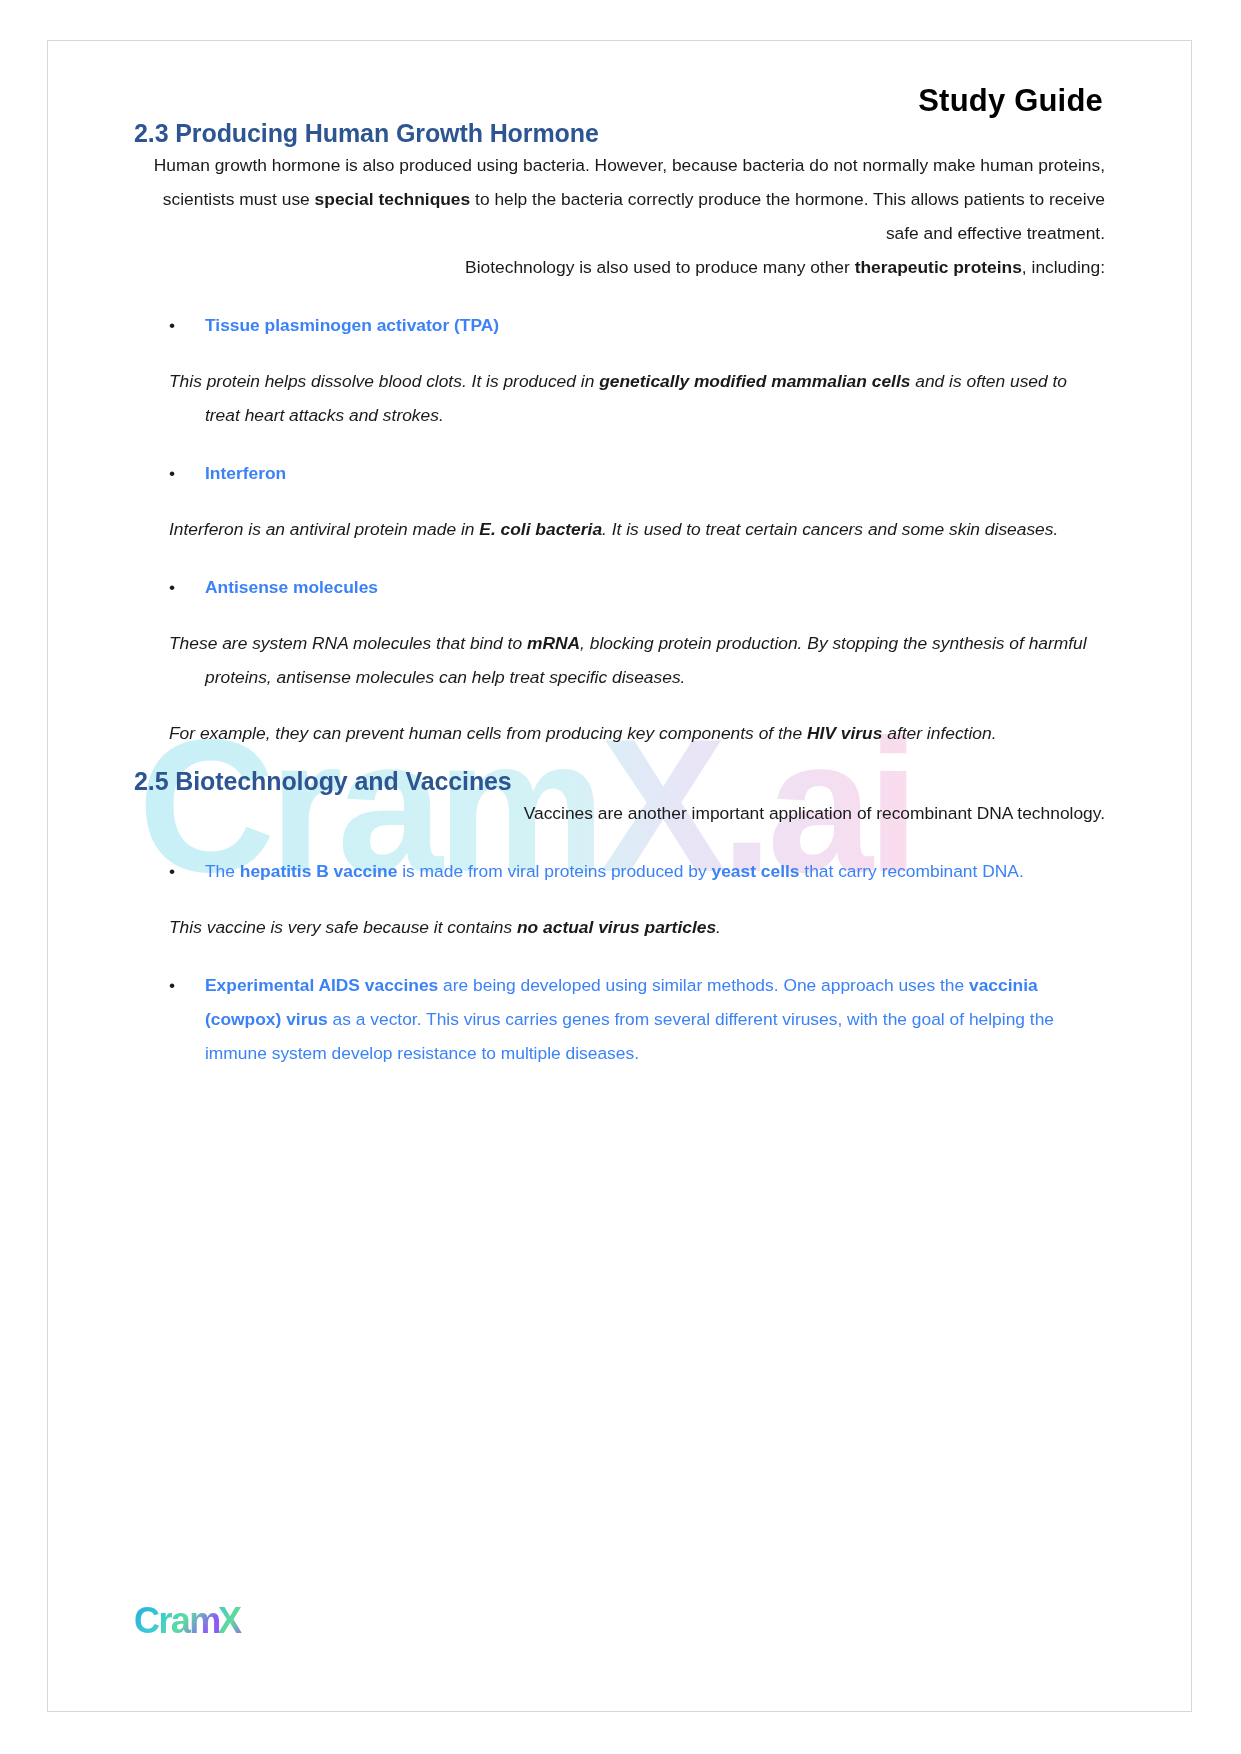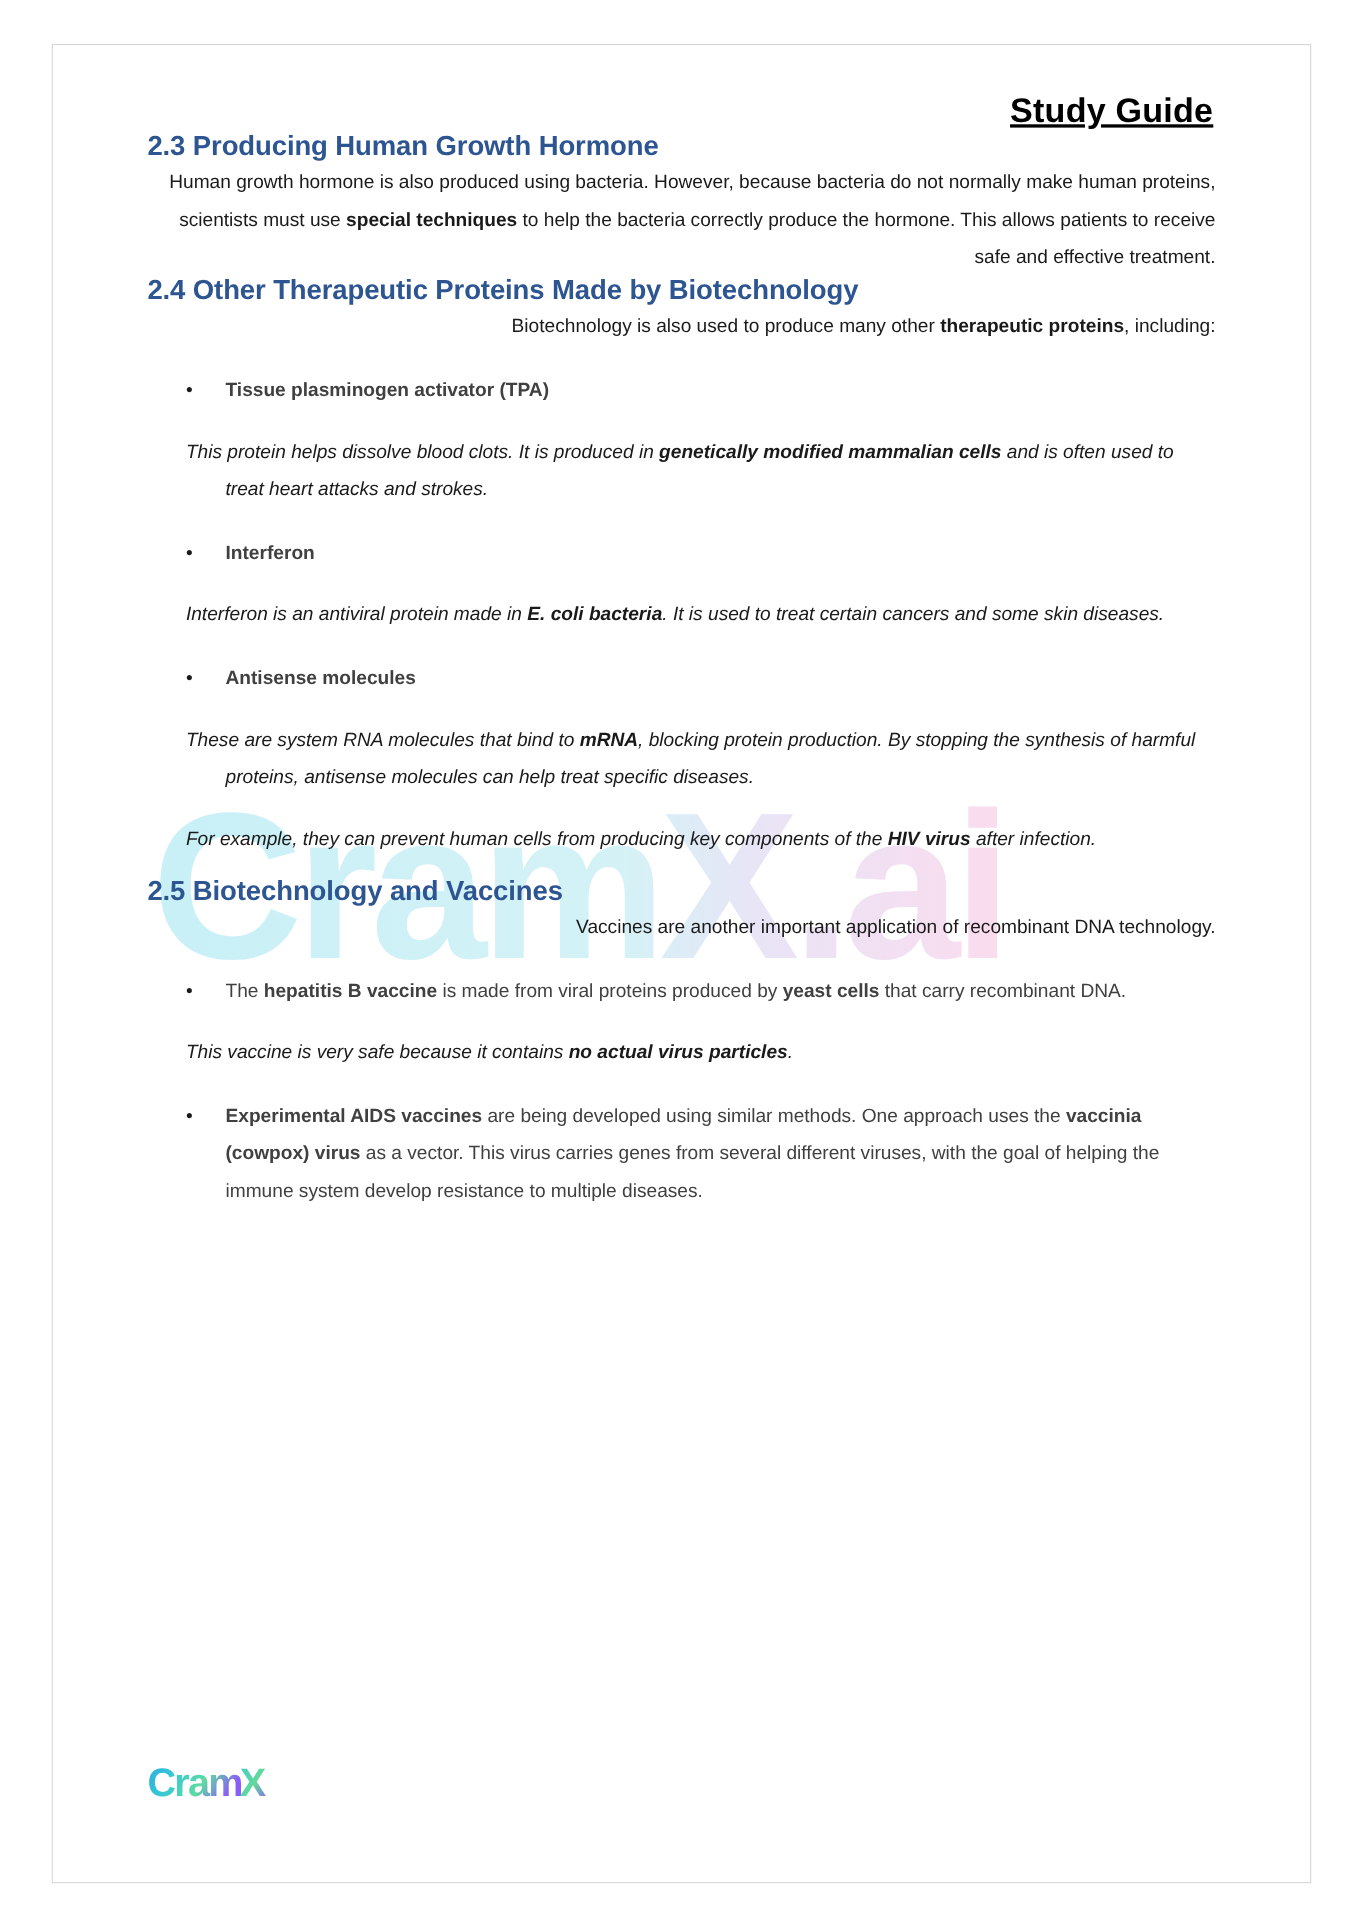--- a/index.html
+++ b/index.html
@@ -46,21 +46,20 @@
   }
 
   .doc-title {
     text-align: right;
     font-size: 31px;
     font-weight: bold;
     color: #000000;
     letter-spacing: 0.2px;
     margin: 42px 0 0 0;
     padding-right: 2px;
-    text-decoration: underline;
   }
 
   h2.section-heading {
     font-family: "Liberation Sans", sans-serif;
     font-size: 25px;
     font-weight: bold;
     color: #2d5591;
     letter-spacing: -0.1px;
     margin: 0;
     padding: 0;
@@ -89,21 +88,21 @@
     width: 36px;
     flex: 0 0 36px;
     font-size: 17.4px;
     line-height: 34px;
     color: #1a1a1a;
   }
   .bullet-body {
     flex: 1 1 auto;
     font-size: 17.4px;
     line-height: 34px;
-    color: #404040;
+    color: #3b82f6;
   }
 
   
   .sub-para {
     margin-top: 22px;
     padding-left: 35px;
     font-size: 17.4px;
     line-height: 34px;
     color: #1a1a1a;
     font-style: italic;
@@ -143,21 +142,20 @@
     </svg>
   </div>
 
   <div class="content">
 
     <div class="doc-title">Study Guide</div>
 
     <div id="sections-root">
         <h2 class="section-heading h-23">2.3 Producing Human Growth Hormone</h2>
         <p class="body-text p-after-heading"><span>Human growth hormone is also produced using bacteria. However, because bacteria do not normally make human proteins, scientists must use </span><strong>special techniques</strong><span> to help the bacteria correctly produce the hormone. This allows patients to receive safe and effective treatment.</span></p>
-        <h2 class="section-heading h-24">2.4 Other Therapeutic Proteins Made by Biotechnology</h2>
         <p class="body-text p-after-heading"><span>Biotechnology is also used to produce many other </span><strong>therapeutic proteins</strong><span>, including:</span></p>
         <div class="bullet-row">
           <span class="bullet-dot">•</span>
           <span class="bullet-body"><strong>Tissue plasminogen activator (TPA)</strong></span>
         </div>
         <p class="sub-para hang"><span>This protein helps dissolve blood clots. It is produced in </span><strong>genetically modified mammalian cells</strong><span> and is often used to treat heart attacks and strokes.</span></p>
         <div class="bullet-row">
           <span class="bullet-dot">•</span>
           <span class="bullet-body"><strong>Interferon</strong></span>
         </div>

